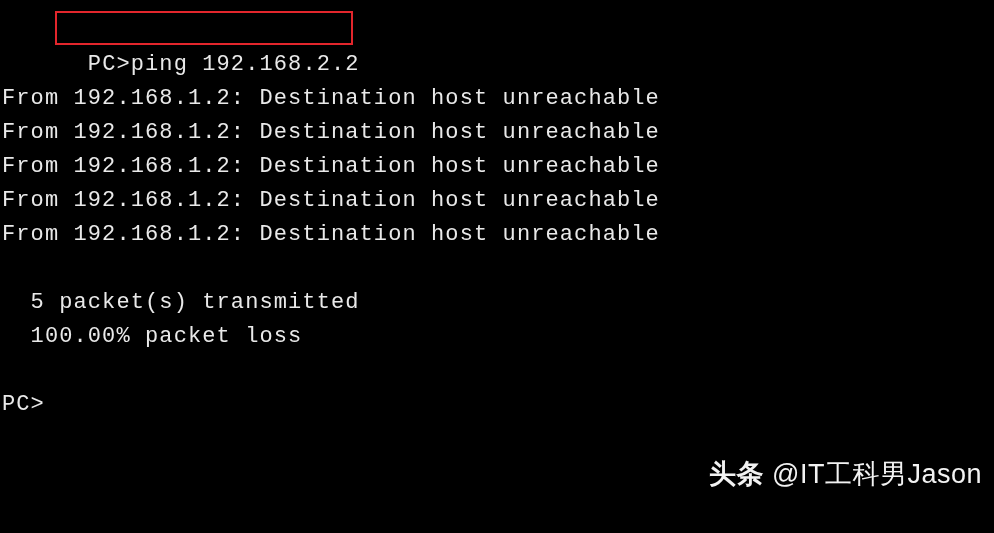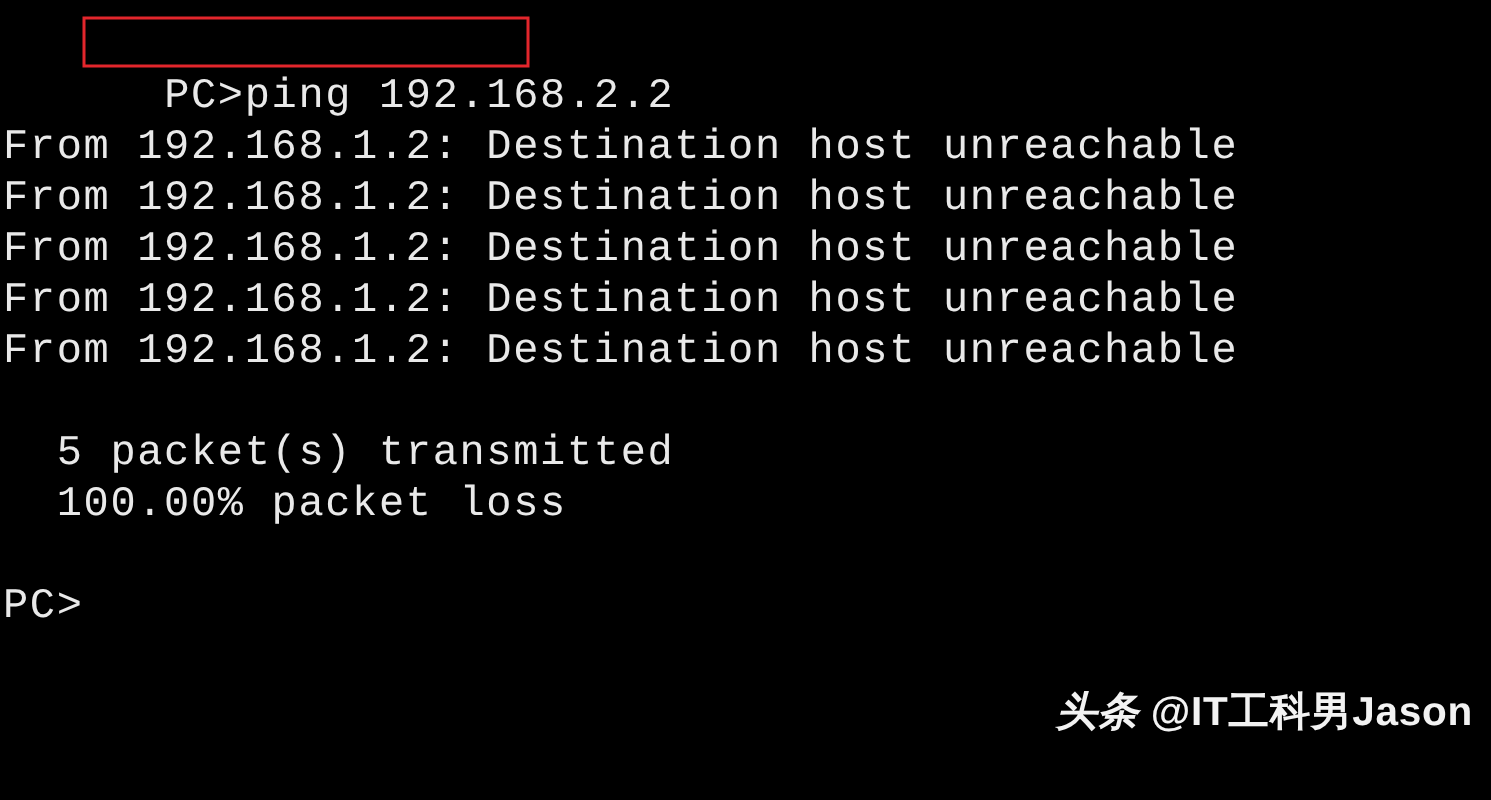--- a/index.html
+++ b/index.html
@@ -20,21 +20,21 @@
     position: absolute;
     left: 0;
     top: 0;
     width: 994px;
     padding-top: 14px;
     box-sizing: border-box;
   }
   .line {
     height: 34px;
     line-height: 34px;
-    font-size: 28px;
+    font-size: 22px;
     letter-spacing: 1.1px;
     color: #e9e9e9;
     white-space: pre;
     padding-left: 2px;
     font-family: "Liberation Mono", "DejaVu Sans Mono", monospace;
   }
   .line.blank {
     color: transparent;
   }
   
@@ -62,24 +62,23 @@
     bottom: 8px;
     font-size: 27px;
     line-height: 34px;
     color: #f2f2f2;
     font-family: "Liberation Sans", "DejaVu Sans", sans-serif;
     white-space: pre;
     letter-spacing: 0.5px;
   }
   .watermark .wm-brand {
     font-weight: bold;
-    font-style: italic;
   }
   .watermark .wm-handle {
-    font-weight: bold;
+    font-weight: normal;
     text-align: center;
   }
 </style>
 </head>
 <body>
 
 <div id="terminal">
 
   <div class="console-body">
 

